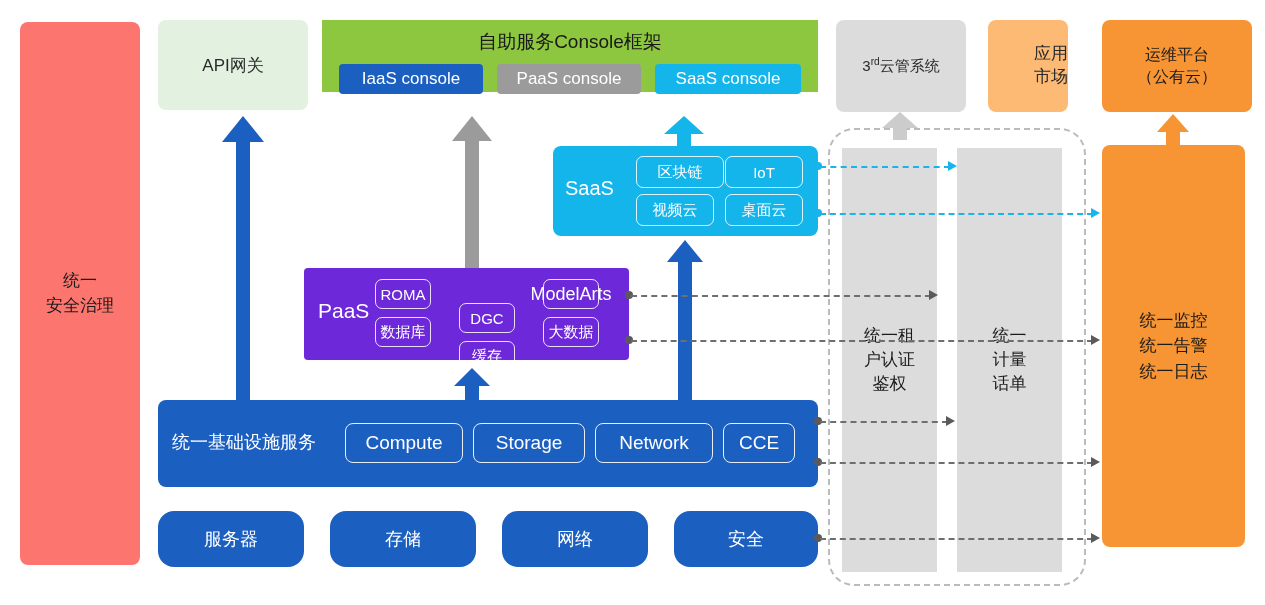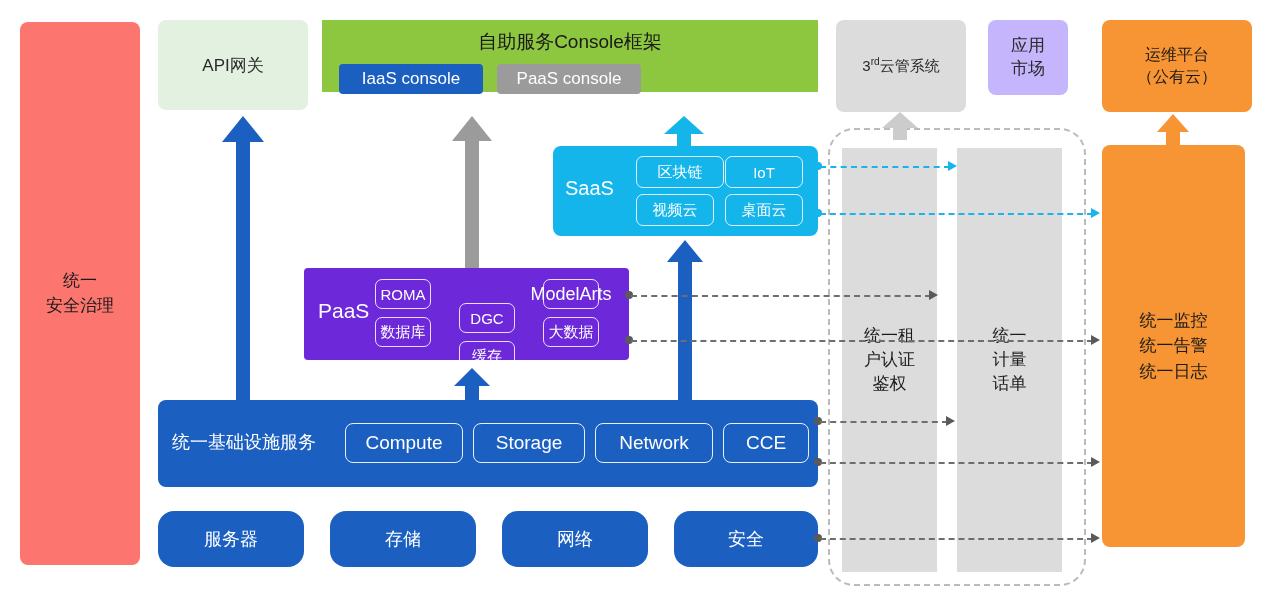--- a/index.html
+++ b/index.html
@@ -35,22 +35,22 @@
   }
   .chip-iaas{left:17px;width:144px;background:#1B5FC1;}
   .chip-paas{left:175px;width:144px;background:#9B9B9B;}
   .chip-saas{left:333px;width:146px;background:#13B5EA;}
 
   .panel-3rd{
     left:836px;top:20px;width:130px;height:92px;border-radius:8px;
     background:#DCDCDC;color:#2a2a2a;font-size:15px;
   }
   .panel-market{
-    left:988px;top:20px;width:80px;height:75px;border-radius:8px;
-    background:#c4b5fd;color:#2a2a2a;font-size:17px;line-height:1.35;
+    left:988px;top:20px;width:80px;height:92px;border-radius:8px;
+    background:#fdba74;color:#2a2a2a;font-size:17px;line-height:1.35;justify-content:flex-end;
   }
   .panel-ops-top{
     left:1102px;top:20px;width:150px;height:92px;border-radius:8px;
     background:#F79433;color:#1a1a1a;font-size:16px;line-height:1.35;
   }
   .panel-ops-side{
     left:1102px;top:145px;width:143px;height:402px;border-radius:8px;
     background:#F79433;color:#1a1a1a;font-size:17px;line-height:1.5;
   }
 
@@ -89,21 +89,21 @@
   }
   .infra-label{position:absolute;left:14px;top:30px;font-size:18px;color:#fff;}
   .infra-chip{
     position:absolute;top:23px;height:40px;box-sizing:border-box;
     border:1.5px solid rgba(255,255,255,.9);border-radius:8px;
     display:flex;align-items:center;justify-content:center;color:#fff;font-size:19px;
   }
   .ic1{left:187px;width:118px;}
   .ic2{left:315px;width:112px;}
   .ic3{left:437px;width:118px;}
-  .ic4{left:565px;width:86px;}
+  .ic4{left:565px;width:72px;}
 
   
   .hw{
     top:511px;height:56px;border-radius:16px;background:#1B5FC1;color:#fff;font-size:18px;
   }
   .hw1{left:158px;width:146px;}
   .hw2{left:330px;width:146px;}
   .hw3{left:502px;width:146px;}
   .hw4{left:674px;width:144px;}
 
@@ -160,20 +160,23 @@
   </div>
 
   <div class="box panel-console">
     <div class="console-title">自助服务Console框架</div>
     <div class="console-chip chip-iaas">
       <span>IaaS console</span>
     </div>
     <div class="console-chip chip-paas">
       <span>PaaS console</span>
     </div>
+    <div class="console-chip chip-saas">
+      <span>SaaS console</span>
+    </div>
   </div>
 
   <div class="box panel-3rd">
     <div>
       <span>3</span><span class="sup">rd</span><span>云管系统</span>
     </div>
   </div>
 
   <div class="box panel-market">
     <div>

